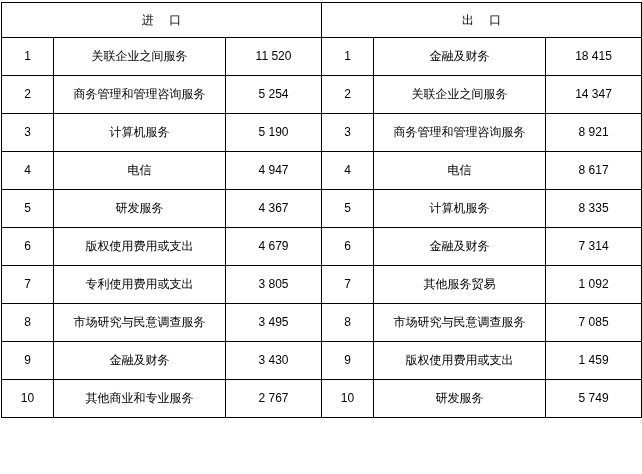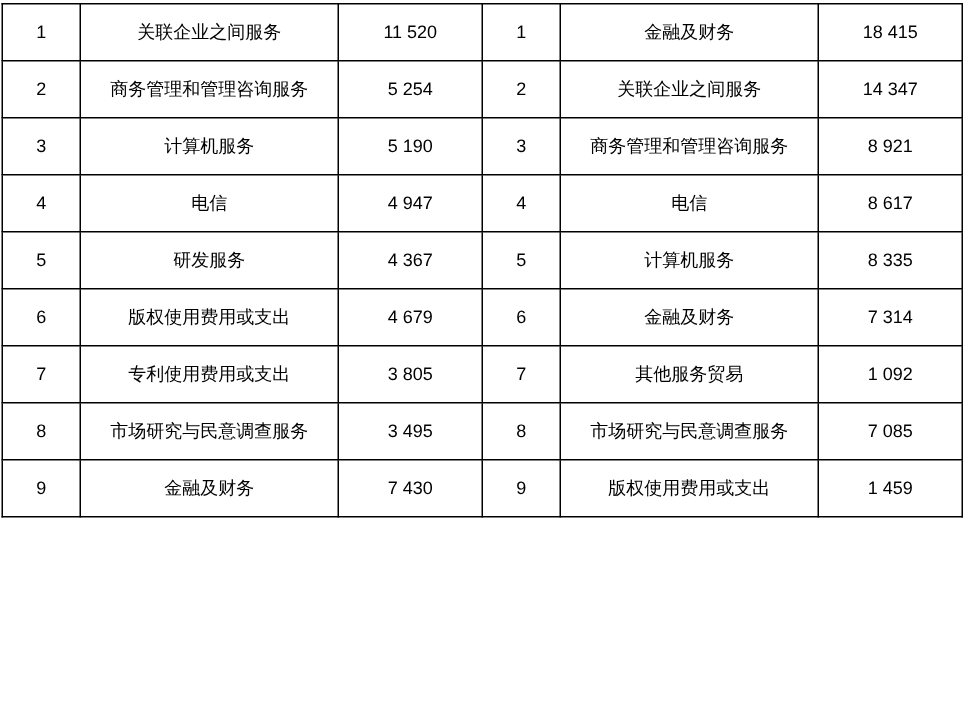--- a/index.html
+++ b/index.html
@@ -72,20 +72,24 @@
   <table class="data-table">
     <colgroup>
       <col class="rank-col">
         <col class="kind-col">
         <col class="amt-col">
       <col class="rank-col">
         <col class="kind-col">
         <col class="amt-col">
     </colgroup>
     <thead>
+      <tr>
+        <th class="grp-head" colspan="3">进    口</th>
+        <th class="grp-head" colspan="3">出    口</th>
+      </tr>
     </thead>
     <tbody>
       <tr class="row-cell">
         <td class="rank">1</td>
         <td class="kind">关联企业之间服务</td>
         <td class="amt">11 520</td>
         <td class="rank">1</td>
         <td class="kind">金融及财务</td>
         <td class="amt">18 415</td>
       </tr>
@@ -141,20 +145,28 @@
         <td class="rank">8</td>
         <td class="kind two-line">市场研究与民意调查服务</td>
         <td class="amt">3 495</td>
         <td class="rank">8</td>
         <td class="kind two-line">市场研究与民意调查服务</td>
         <td class="amt">7 085</td>
       </tr>
       <tr class="row-cell">
         <td class="rank">9</td>
         <td class="kind">金融及财务</td>
-        <td class="amt">7 430</td>
+        <td class="amt">3 430</td>
         <td class="rank">9</td>
         <td class="kind">版权使用费用或支出</td>
         <td class="amt">1 459</td>
+      </tr>
+      <tr class="row-cell">
+        <td class="rank">10</td>
+        <td class="kind">其他商业和专业服务</td>
+        <td class="amt">2 767</td>
+        <td class="rank">10</td>
+        <td class="kind">研发服务</td>
+        <td class="amt">5 749</td>
       </tr>
     </tbody>
   </table>
 </div>
 
 </body></html>

